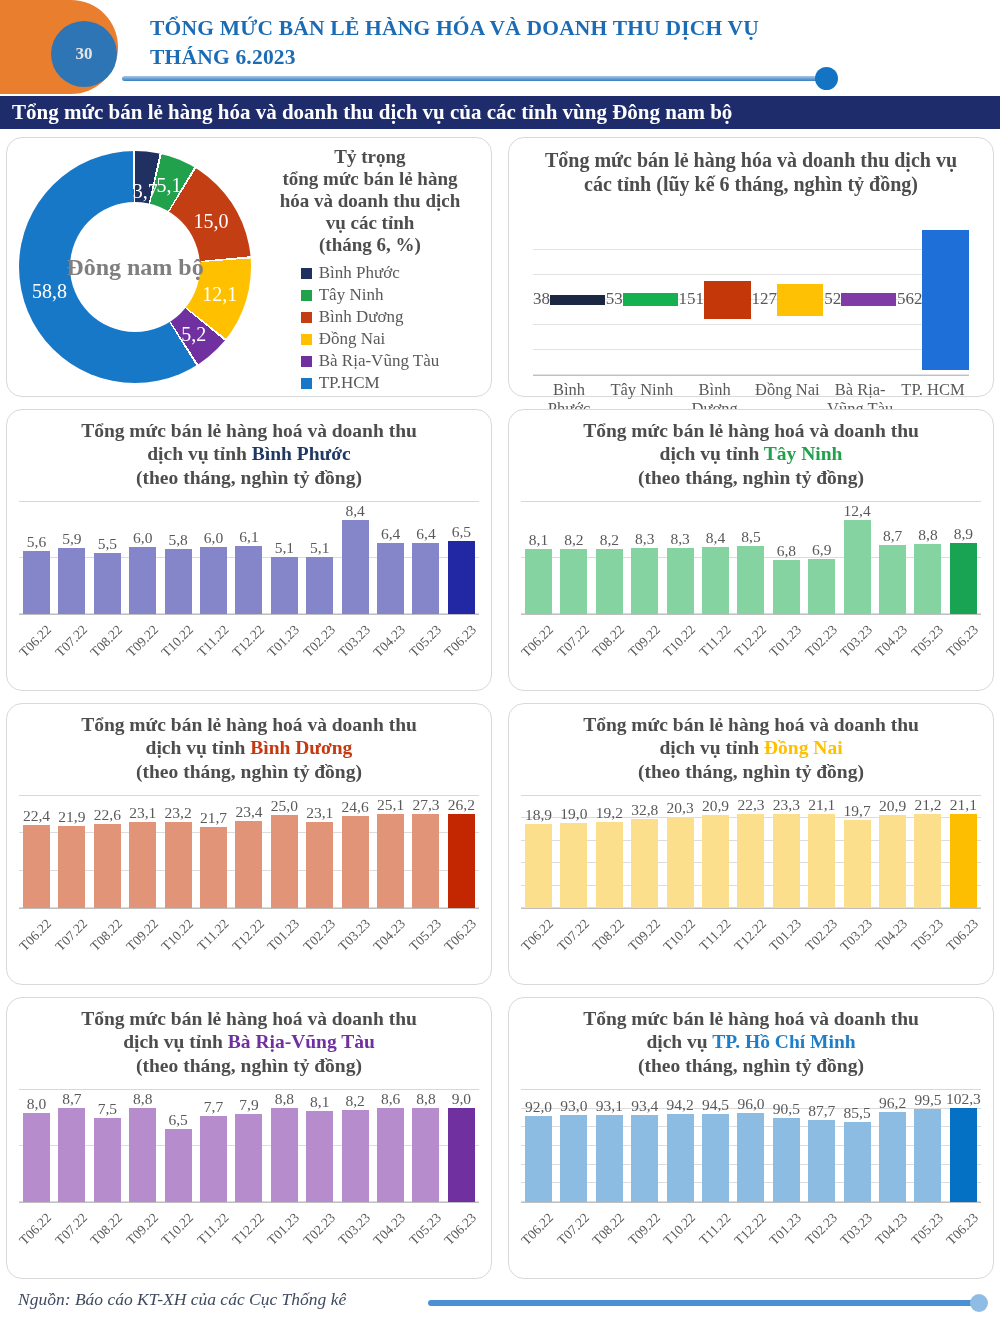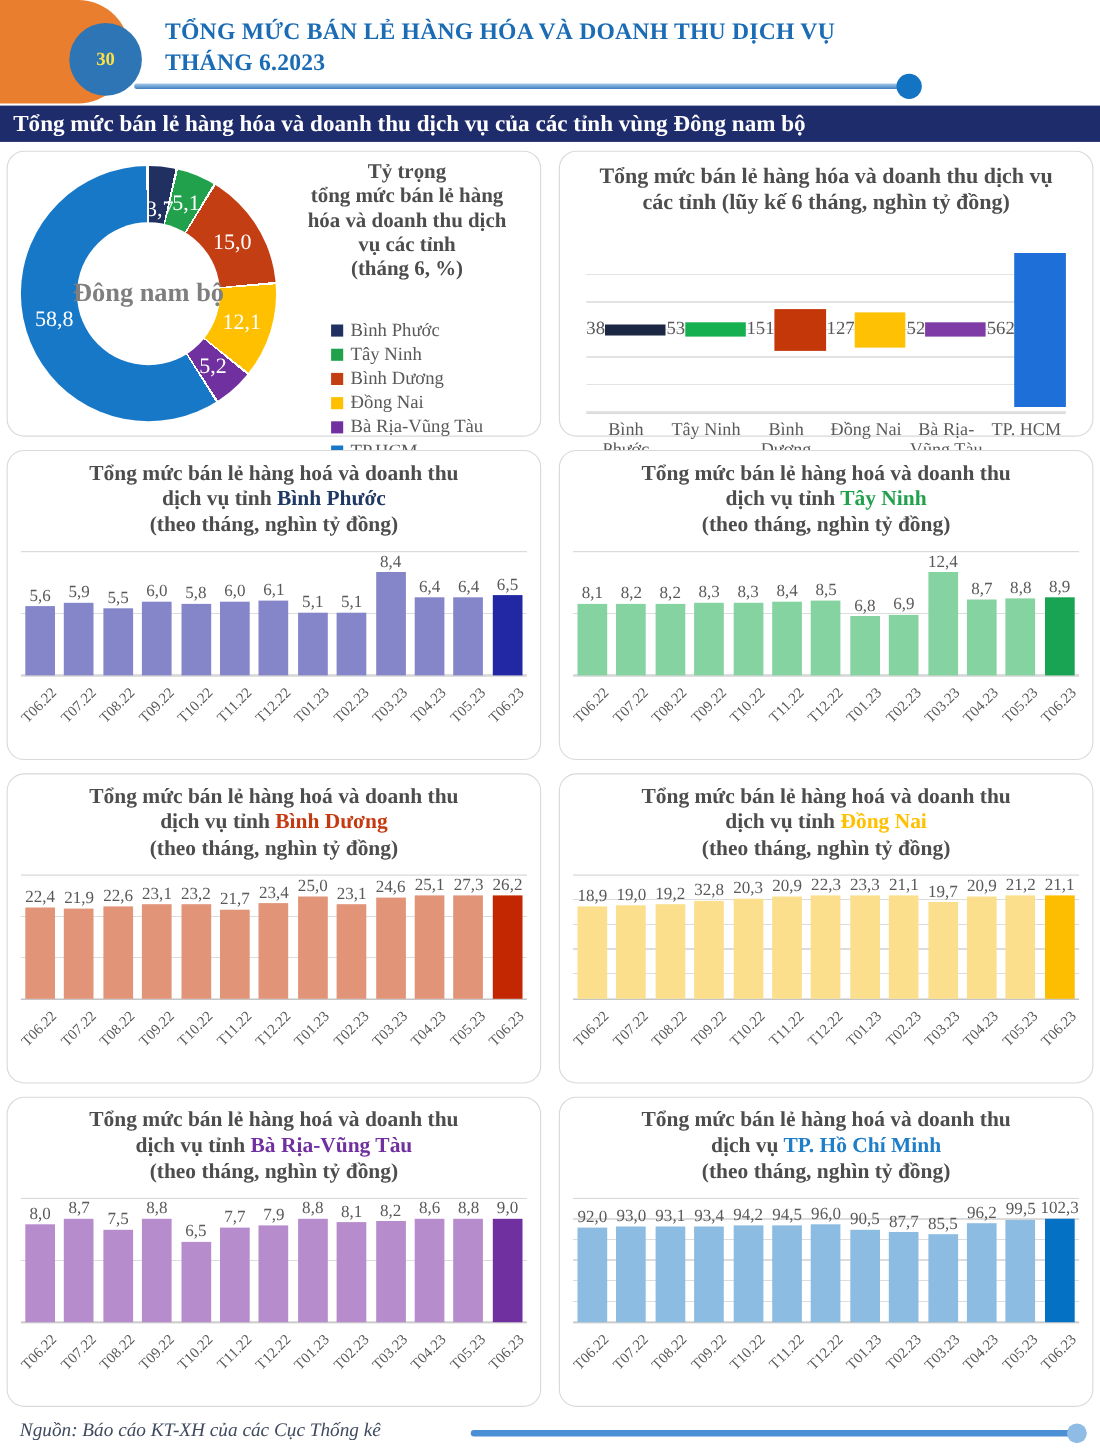--- a/index.html
+++ b/index.html
@@ -1,40 +1,40 @@
 <!DOCTYPE html>
 <html><head>
 <meta charset="utf-8">
 <style>
   html,body{margin:0;padding:0;background:#fff;}
   body{width:1000px;height:1321px;position:relative;font-family:"Liberation Serif","DejaVu Serif",serif;overflow:hidden;}
 
   
   .header{position:relative;height:96px;}
   .orange-shape{position:absolute;left:0;top:0;width:118px;height:94px;background:#E97E2E;border-radius:0 58px 58px 0;}
-  .page-circle{position:absolute;left:63px;top:21px;width:66px;height:66px;border-radius:50%;background:#2E75B6;color:#fde047;display:flex;align-items:center;justify-content:center;font-weight:bold;font-size:17px;}
+  .page-circle{position:absolute;left:51px;top:21px;width:66px;height:66px;border-radius:50%;background:#2E75B6;color:#e5e5e5;display:flex;align-items:center;justify-content:center;font-weight:bold;font-size:17px;}
   .page-title{position:absolute;left:150px;top:14px;color:#1B6CB5;font-weight:bold;font-size:21.5px;line-height:1.33;letter-spacing:.2px;}
   .title-rule{position:absolute;left:122px;top:76px;width:706px;height:5px;background:linear-gradient(#A6C9EA,#3A7CC0);border-radius:3px;}
   .rule-dot{position:absolute;right:-10px;top:-9px;width:23px;height:23px;background:#1474C4;border-radius:50%;}
 
   .banner{background:#1F2C6B;color:#fff;font-weight:bold;font-size:21px;height:33px;line-height:33px;padding-left:12px;}
 
   
   .grid{display:grid;grid-template-columns:486px 486px;grid-template-rows:260px;grid-auto-rows:282px;gap:12px 16px;padding:8px 6px;}
   .panel{border:1.5px solid #D9D9D9;border-radius:16px;background:#fff;box-sizing:border-box;padding:6px 10px;}
 
   
   .donut-panel{display:flex;}
   .donut-wrap{position:relative;width:242px;height:246px;flex:0 0 auto;}
   .donut{position:absolute;left:2px;top:7px;width:232px;height:232px;border-radius:50%;}
   .donut::after{content:"";position:absolute;inset:51px;background:#fff;border-radius:50%;}
   .donut-center{position:absolute;left:2px;top:7px;width:232px;height:232px;display:flex;align-items:center;justify-content:center;text-align:center;color:#7F7F7F;font-weight:bold;font-size:24px;line-height:1.25;z-index:2;}
   .donut-center div{width:150px;}
   .slice-label{position:absolute;z-index:3;color:#fff;font-size:20px;transform:translate(-50%,-50%);white-space:nowrap;}
-  .donut-right{flex:1;display:flex;flex-direction:column;align-items:center;padding-top:2px;gap:27px;}
+  .donut-right{flex:1;display:flex;flex-direction:column;align-items:center;padding-top:2px;}
   .donut-title{font-weight:bold;color:#4D4D4D;font-size:19px;line-height:1.16;text-align:center;}
   .legend{list-style:none;margin:5px auto 0;padding:0;}
   .legend li{display:flex;align-items:center;gap:7px;font-size:17px;color:#595959;margin:2px 0;}
   .legend .mark{width:11px;height:11px;flex:0 0 auto;}
 
   
   .cum-title{font-weight:bold;color:#4D4D4D;font-size:20px;text-align:center;line-height:1.22;margin-top:4px;}
   .cum-plot{position:relative;height:150px;margin:28px 14px 0;display:flex;align-items:flex-end;justify-content:space-between;border-bottom:1px solid #C0C0C0;}
   .cum-grid{position:absolute;left:0;right:0;bottom:0;height:150px;background-image:repeating-linear-gradient(to top,#E3E3E3 0 1px,transparent 1px 25px);}
   .cum-col{position:relative;z-index:1;width:72px;display:flex;flex-direction:row;align-items:center;justify-content:flex-end;height:100%;}

